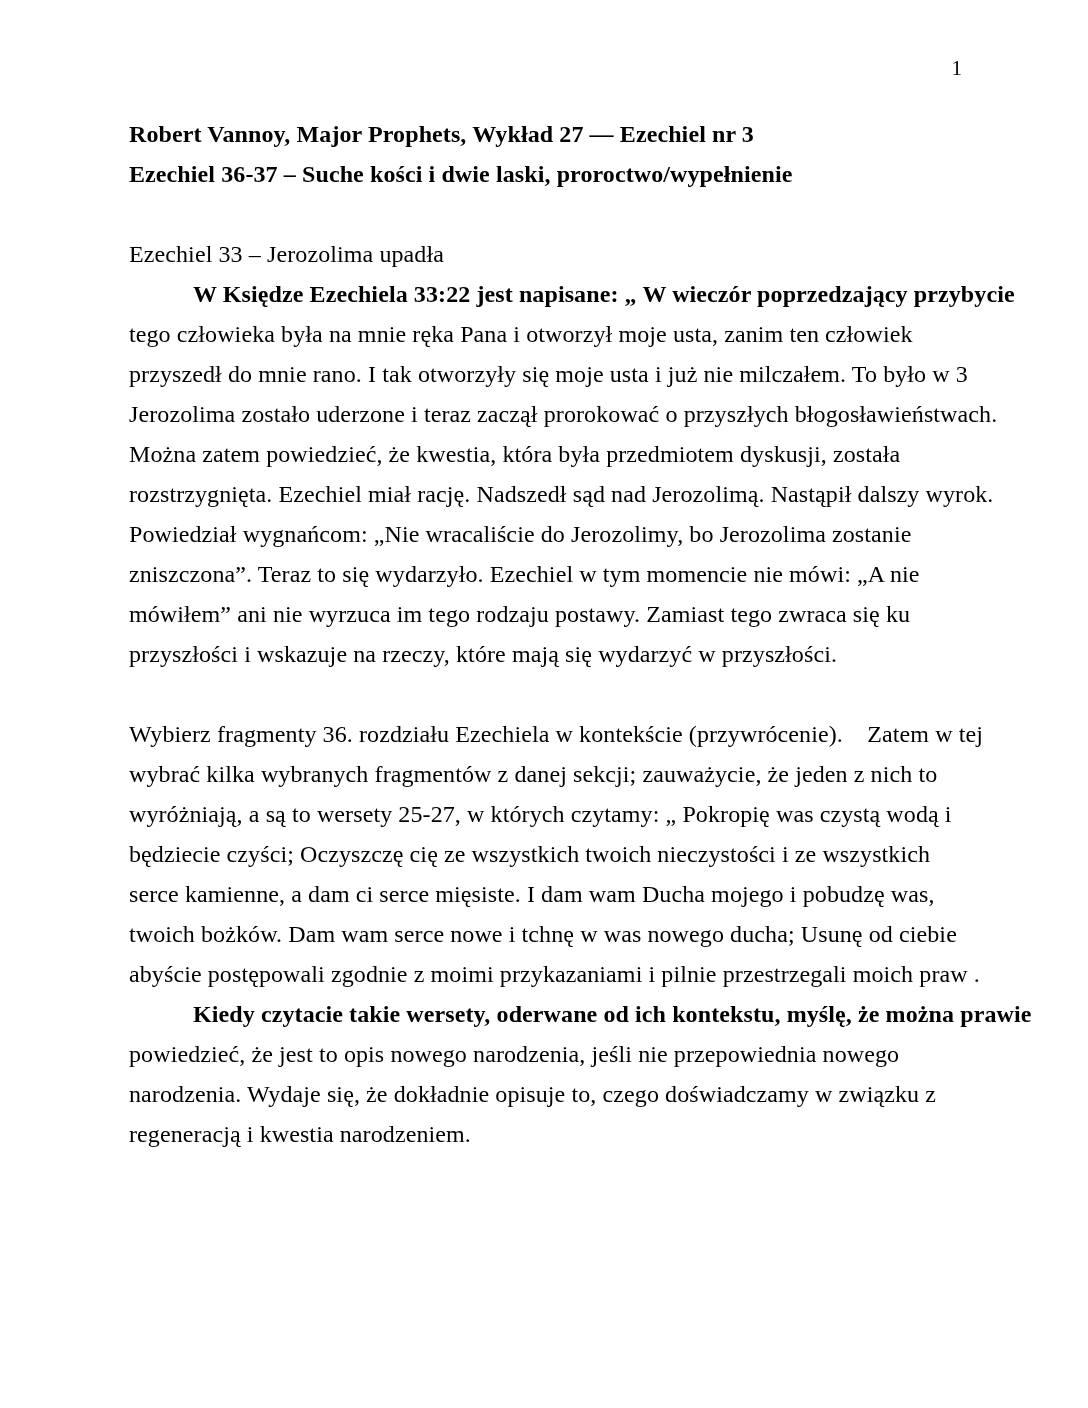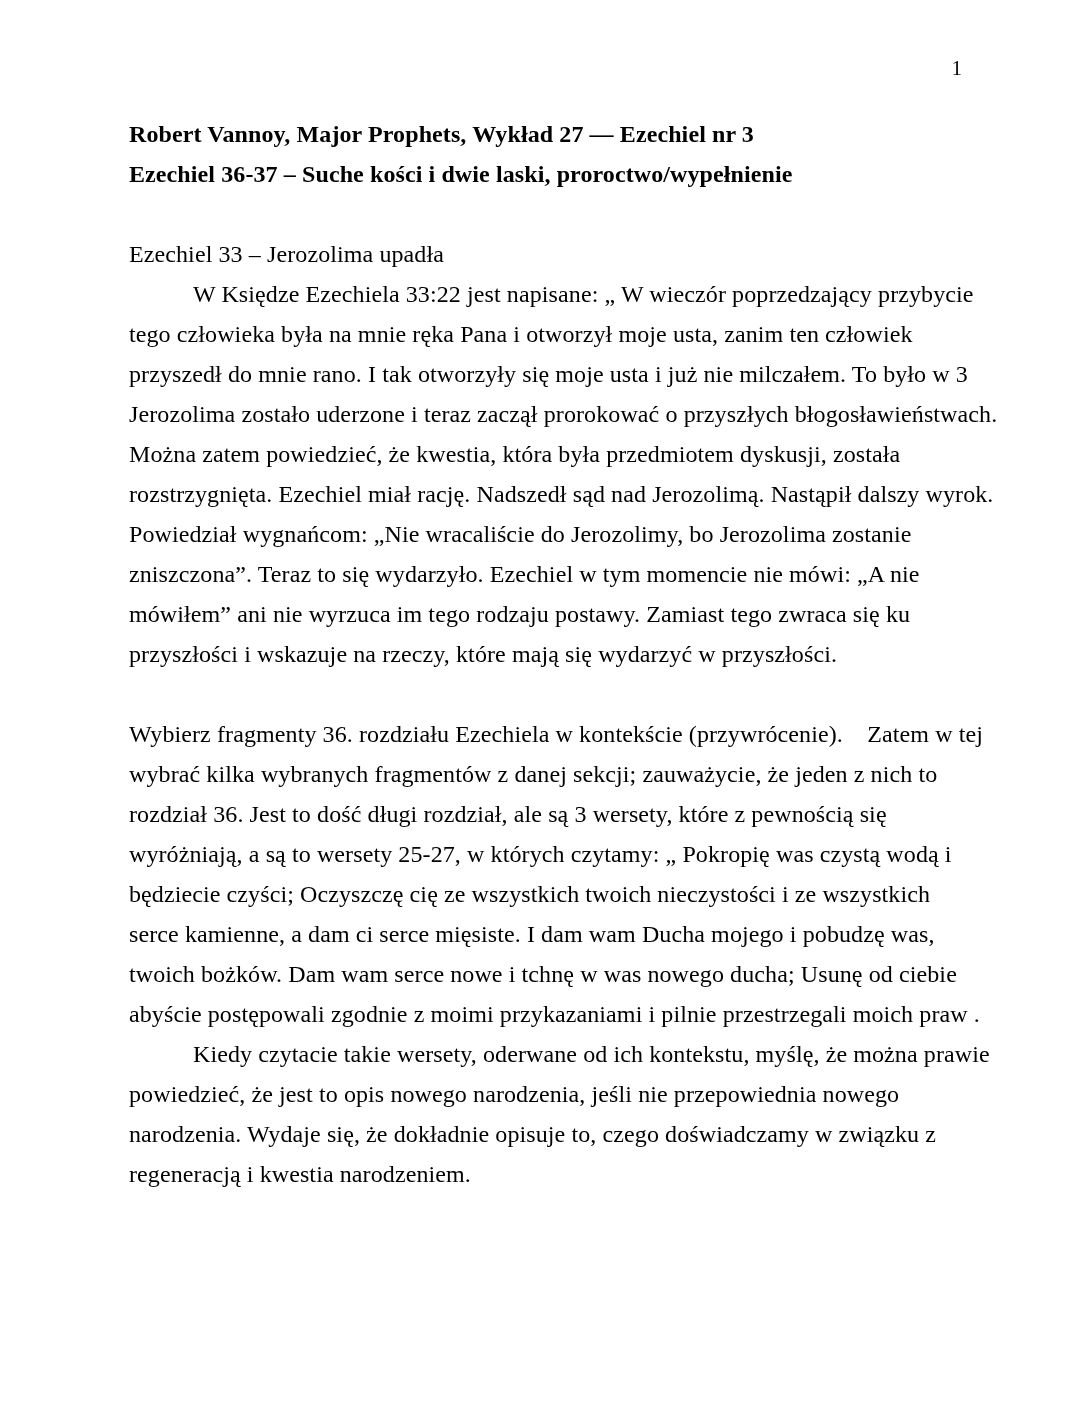--- a/index.html
+++ b/index.html
@@ -35,20 +35,21 @@
     line-height: 40px;
     font-size: 24px;
     white-space: pre;
     letter-spacing: 0.1px;
   }
   .line.bold {
     font-weight: bold;
   }
   .line.indent {
     padding-left: 64px;
+    font-weight: bold;
   }
 </style>
 </head>
 <body>
 
 <div class="page">
   <div class="page-number">1</div>
   <div class="doc-body" id="doc-body">
       <div class="line bold">Robert Vannoy, Major Prophets, Wykład 27 — Ezechiel nr 3</div>
       <div class="line bold">Ezechiel 36-37 – Suche kości i dwie laski, proroctwo/wypełnienie</div>
@@ -60,21 +61,20 @@
       <div class="line">Jerozolima zostało uderzone i teraz zaczął prorokować o przyszłych błogosławieństwach.</div>
       <div class="line">Można zatem powiedzieć, że kwestia, która była przedmiotem dyskusji, została</div>
       <div class="line">rozstrzygnięta. Ezechiel miał rację. Nadszedł sąd nad Jerozolimą. Nastąpił dalszy wyrok.</div>
       <div class="line">Powiedział wygnańcom: „Nie wracaliście do Jerozolimy, bo Jerozolima zostanie</div>
       <div class="line">zniszczona”. Teraz to się wydarzyło. Ezechiel w tym momencie nie mówi: „A nie</div>
       <div class="line">mówiłem” ani nie wyrzuca im tego rodzaju postawy. Zamiast tego zwraca się ku</div>
       <div class="line">przyszłości i wskazuje na rzeczy, które mają się wydarzyć w przyszłości.</div>
       <div class="line"></div>
       <div class="line">Wybierz fragmenty 36. rozdziału Ezechiela w kontekście (przywrócenie).    Zatem w tej</div>
       <div class="line">wybrać kilka wybranych fragmentów z danej sekcji; zauważycie, że jeden z nich to</div>
-      <div class="line">rozdział 36. Jest to dość długi rozdział, ale są 3 wersety, które z pewnością się</div>
       <div class="line">wyróżniają, a są to wersety 25-27, w których czytamy: „ Pokropię was czystą wodą i</div>
       <div class="line">będziecie czyści; Oczyszczę cię ze wszystkich twoich nieczystości i ze wszystkich</div>
       <div class="line">serce kamienne, a dam ci serce mięsiste. I dam wam Ducha mojego i pobudzę was,</div>
       <div class="line">twoich bożków. Dam wam serce nowe i tchnę w was nowego ducha; Usunę od ciebie</div>
       <div class="line">abyście postępowali zgodnie z moimi przykazaniami i pilnie przestrzegali moich praw .</div>
       <div class="line indent">Kiedy czytacie takie wersety, oderwane od ich kontekstu, myślę, że można prawie</div>
       <div class="line">powiedzieć, że jest to opis nowego narodzenia, jeśli nie przepowiednia nowego</div>
       <div class="line">narodzenia. Wydaje się, że dokładnie opisuje to, czego doświadczamy w związku z</div>
       <div class="line">regeneracją i kwestia narodzeniem.</div>
     </div>

